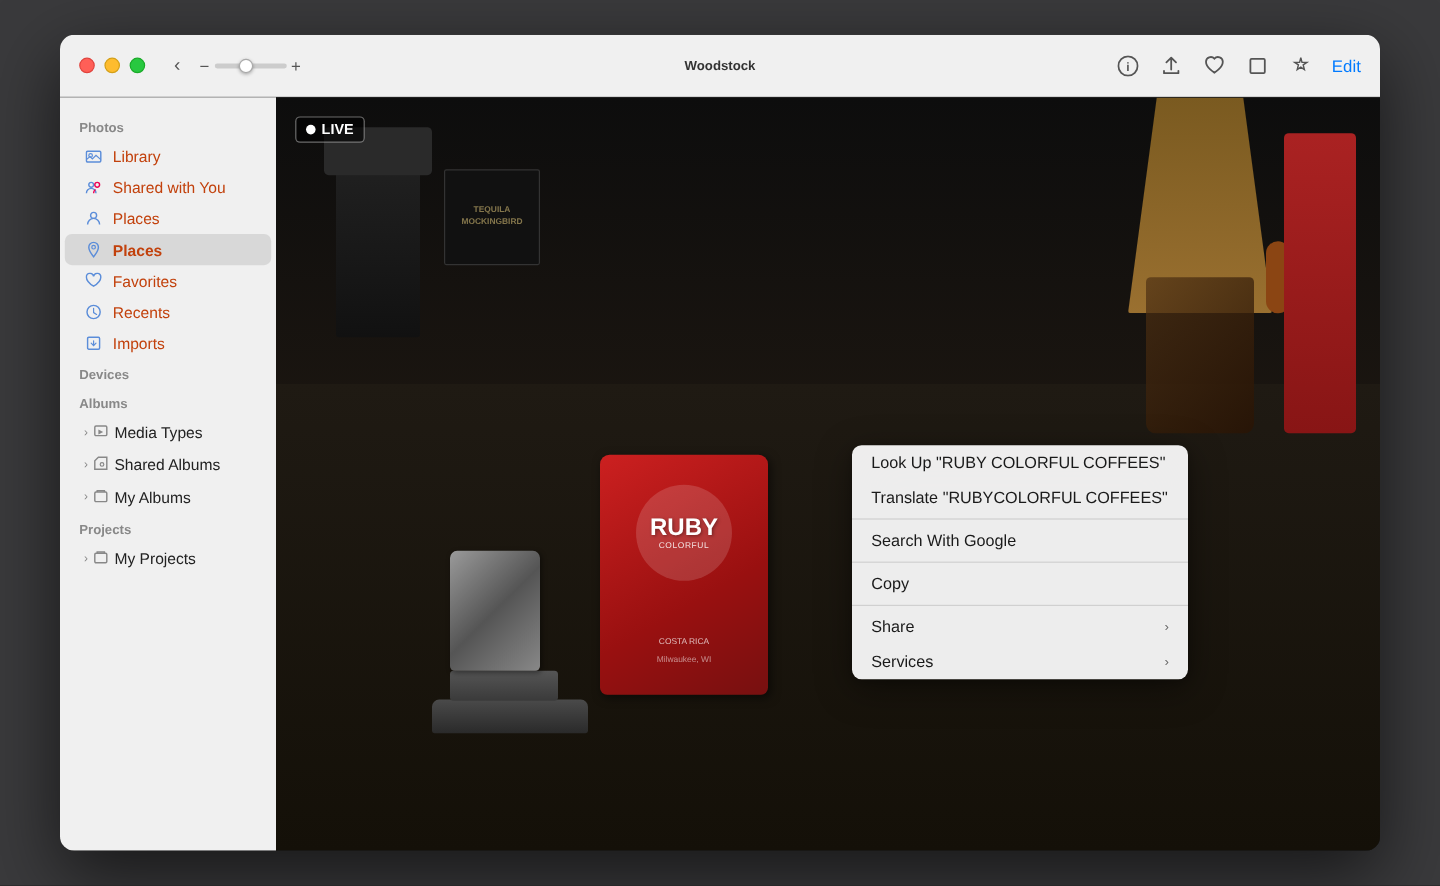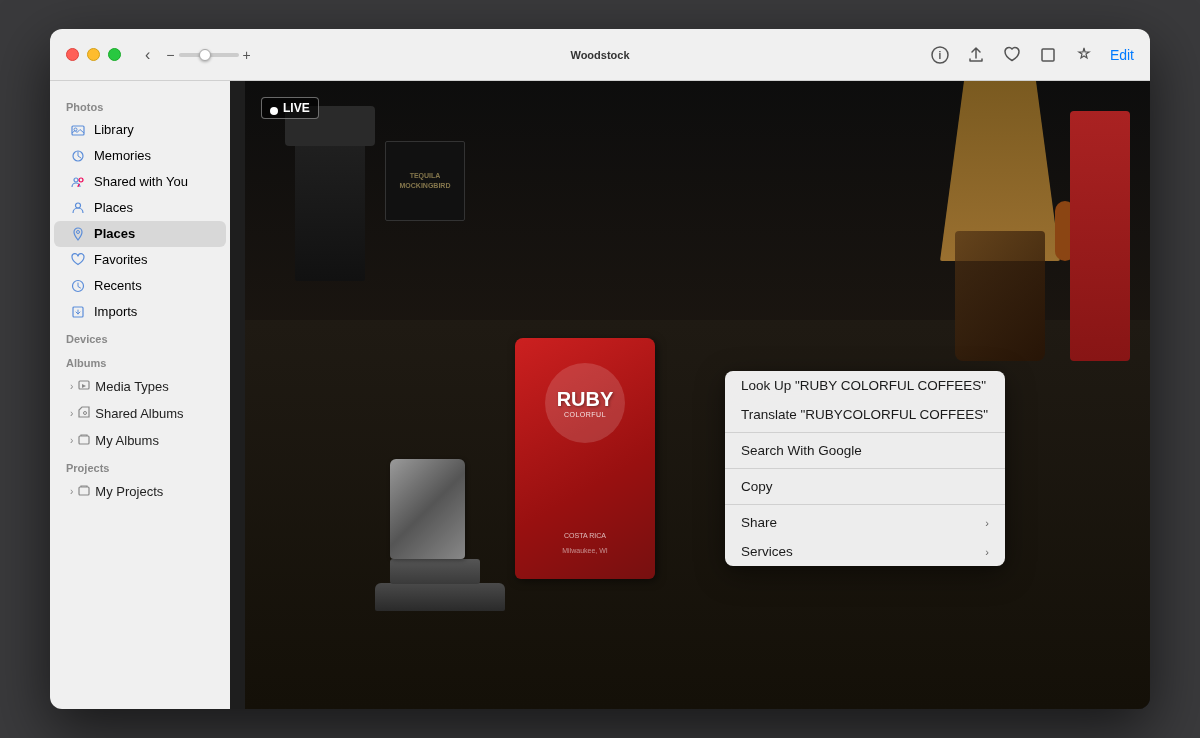--- a/index.html
+++ b/index.html
@@ -118,45 +118,45 @@
       border: none;
       font-size: 14px;
       font-weight: 500;
       color: #007aff;
       cursor: pointer;
     }
     .main-content {
       display: flex;
       flex: 1;
       overflow: hidden;
-      gap: 15px;
     }
     .sidebar {
       width: 180px;
       background: #f0f0f0;
       padding: 12px 0;
       flex-shrink: 0;
       overflow-y: auto;
     }
     .sidebar-section-label {
       font-size: 11px;
       font-weight: 600;
       color: #888;
       padding: 8px 16px 4px 16px;
       text-transform: none;
     }
     .sidebar-item {
       display: flex;
+      align-items: center;
       gap: 8px;
       padding: 5px 16px;
       cursor: pointer;
       border-radius: 6px;
       margin: 0 4px;
       font-size: 13px;
-      color: #000000;
+      color: #c2410c;
     }
     .sidebar-item.active {
       background: #d8d8d8;
       font-weight: 700;
     }
     .sidebar-item .icon {
       width: 16px;
       height: 16px;
       display: flex;
       align-items: center;
@@ -193,21 +193,21 @@
     }
     .live-badge {
       position: absolute;
       top: 16px;
       left: 16px;
       background: rgba(0,0,0,0.6);
       border: 1px solid rgba(255,255,255,0.4);
       border-radius: 4px;
       padding: 3px 8px;
       display: flex;
-      align-items: flex-end;
+      align-items: center;
       gap: 5px;
       font-size: 12px;
       color: white;
       font-weight: 600;
       z-index: 10;
     }
     .live-dot {
       width: 8px;
       height: 8px;
       border-radius: 50%;
@@ -309,29 +309,20 @@
             <rect x="1" y="3" width="12" height="9" rx="1" stroke="#5b8dd9" stroke-width="1.2"></rect>
             <circle cx="4.5" cy="6.5" r="1.5" stroke="#5b8dd9" stroke-width="1"></circle>
             <path d="M1 10l3-2.5 2 2 3-3 4 3.5" stroke="#5b8dd9" stroke-width="1"></path>
           </svg>
         </span>
         <span>Library</span>
       </div>
       <div class="sidebar-item">
         <span class="icon">
           <svg width="14" height="14" viewBox="0 0 14 14" fill="none">
-            <circle cx="7" cy="7" r="5" stroke="#5b8dd9" stroke-width="1.2"></circle>
-            <path d="M7 3v4l3 2" stroke="#5b8dd9" stroke-width="1" stroke-linecap="round"></path>
-          </svg>
-        </span>
-        <span>Memories</span>
-      </div>
-      <div class="sidebar-item">
-        <span class="icon">
-          <svg width="14" height="14" viewBox="0 0 14 14" fill="none">
             <circle cx="5" cy="5" r="2" stroke="#5b8dd9" stroke-width="1.2"></circle>
             <circle cx="10" cy="5" r="2" stroke="#e05" stroke-width="1.2"></circle>
             <path d="M1 12c0-2.2 1.8-4 4-4s4 1.8 4 4" stroke="#5b8dd9" stroke-width="1.2"></path>
             <path d="M7 12c0-1.3.6-2.4 1.6-3.1" stroke="#e05" stroke-width="1.2"></path>
           </svg>
         </span>
         <span>Shared with You</span>
       </div>
       <div class="sidebar-item">
         <span class="icon">
@@ -448,21 +439,21 @@
 
         <div style="position:absolute;top:0;right:60px;width:180px;height:310px;">
 
           <div style="position:absolute;top:0;left:30px;width:120px;height:180px;background:linear-gradient(180deg,#7a5a20 0%,#9a7030 100%);clip-path:polygon(20% 0%,80% 0%,100% 100%,0% 100%);border-radius:2px;"></div>
 
           <div style="position:absolute;top:120px;right:15px;width:20px;height:60px;background:#8B4513;border-radius:10px;"></div>
 
           <div style="position:absolute;bottom:30px;left:45px;width:90px;height:130px;background:linear-gradient(135deg,rgba(80,50,20,0.7) 0%,rgba(40,20,5,0.9) 100%);border-radius:4px 4px 8px 8px;"></div>
         </div>
 
-        <div style="position:absolute;left:270px;bottom:130px;width:140px;height:241px;background:linear-gradient(150deg,#cc2020 0%,#991010 60%,#771010 100%);border-radius:8px 8px 6px 6px;box-shadow:2px 2px 8px rgba(0,0,0,0.5);margin-top:14px;">
+        <div style="position:absolute;left:270px;bottom:130px;width:140px;height:200px;background:linear-gradient(150deg,#cc2020 0%,#991010 60%,#771010 100%);border-radius:8px 8px 6px 6px;box-shadow:2px 2px 8px rgba(0,0,0,0.5);margin-top:14px;">
 
           <div style="position:absolute;top:25px;left:50%;transform:translateX(-50%);width:80px;height:80px;background:rgba(255,255,255,0.15);border-radius:50%;display:flex;align-items:center;justify-content:center;">
             <div style="text-align:center;">
               <div style="color:white;font-weight:900;font-size:20px;line-height:1;text-shadow:1px 1px 3px rgba(0,0,0,0.4);">RUBY</div>
               <div style="color:rgba(255,255,255,0.85);font-size:7px;font-weight:500;letter-spacing:0.5px;margin-top:2px;">COLORFUL</div>
             </div>
           </div>
           <div style="position:absolute;bottom:40px;left:50%;transform:translateX(-50%);color:rgba(255,255,255,0.7);font-size:7px;text-align:center;white-space:nowrap;">COSTA RICA</div>
           <div style="position:absolute;bottom:25px;left:50%;transform:translateX(-50%);color:rgba(255,255,255,0.5);font-size:7px;text-align:center;white-space:nowrap;">Milwaukee, WI</div>
         </div>

